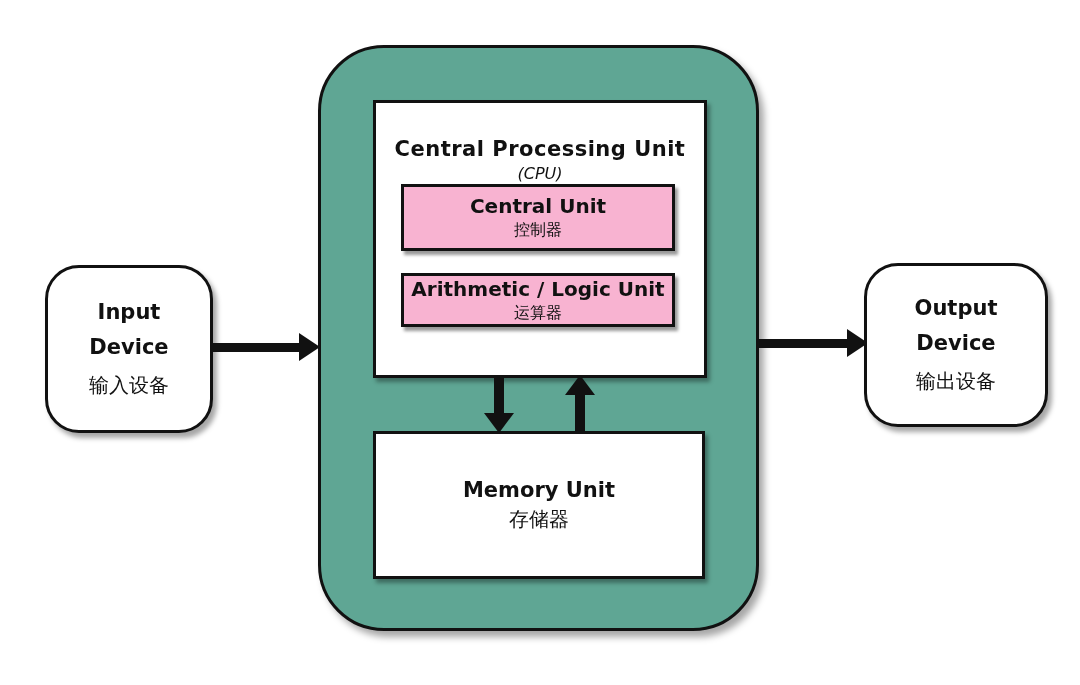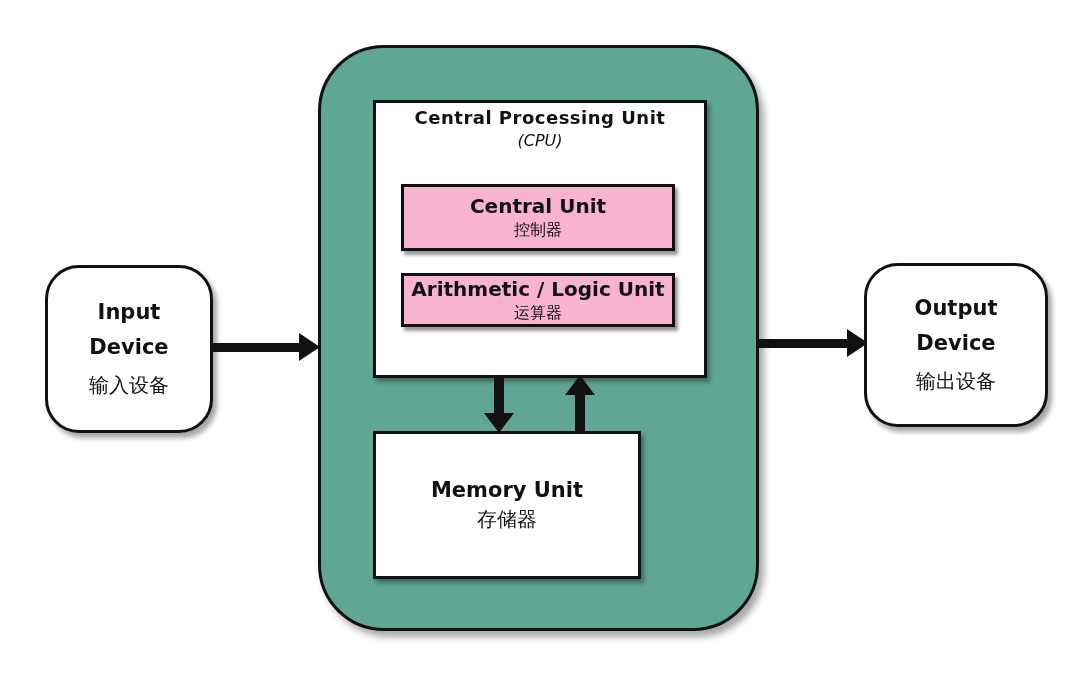--- a/index.html
+++ b/index.html
@@ -16,34 +16,34 @@
     position:absolute;left:318px;top:45px;width:441px;height:586px;
     background:var(--teal);border:3px solid var(--ink);border-radius:66px;
     box-shadow:5px 6px 7px rgba(0,0,0,.35);box-sizing:border-box;
   }
   
   .cpu-box{
     position:absolute;left:373px;top:100px;width:334px;height:278px;
     background:#fff;border:3px solid var(--ink);box-sizing:border-box;
     box-shadow:3px 4px 4px rgba(0,0,0,.35);text-align:center;
   }
-  .cpu-title{margin-top:4px;font-size:18px;font-weight:bold;letter-spacing:.5px;}
+  .cpu-title{margin-top:34px;font-size:21px;font-weight:bold;letter-spacing:.5px;}
   .cpu-subtitle{font-size:16px;font-style:italic;margin-top:3px;}
   .pink-box{
     position:absolute;left:25px;width:274px;
     background:var(--pink);border:3px solid var(--ink);box-sizing:border-box;
     box-shadow:3px 4px 3px rgba(0,0,0,.4);
     display:flex;flex-direction:column;justify-content:center;align-items:center;
   }
   .pink-box .en{font-size:20px;font-weight:bold;}
   .pink-box .zh{font-size:16px;margin-top:2px;}
   .control-box{top:81px;height:67px;}
   .alu-box{top:170px;height:54px;}
   .memory-box{
-    position:absolute;left:373px;top:431px;width:268px;height:148px;
+    position:absolute;left:373px;top:431px;width:332px;height:148px;
     background:#fff;border:3px solid var(--ink);box-sizing:border-box;
     box-shadow:3px 4px 4px rgba(0,0,0,.35);
     display:flex;flex-direction:column;justify-content:center;align-items:center;
   }
   .memory-box .en{font-size:21px;font-weight:bold;}
   .memory-box .zh{font-size:20px;margin-top:4px;}
   
   .device-box{
     position:absolute;width:168px;height:168px;
     background:#fff;border:3px solid var(--ink);border-radius:34px;box-sizing:border-box;

